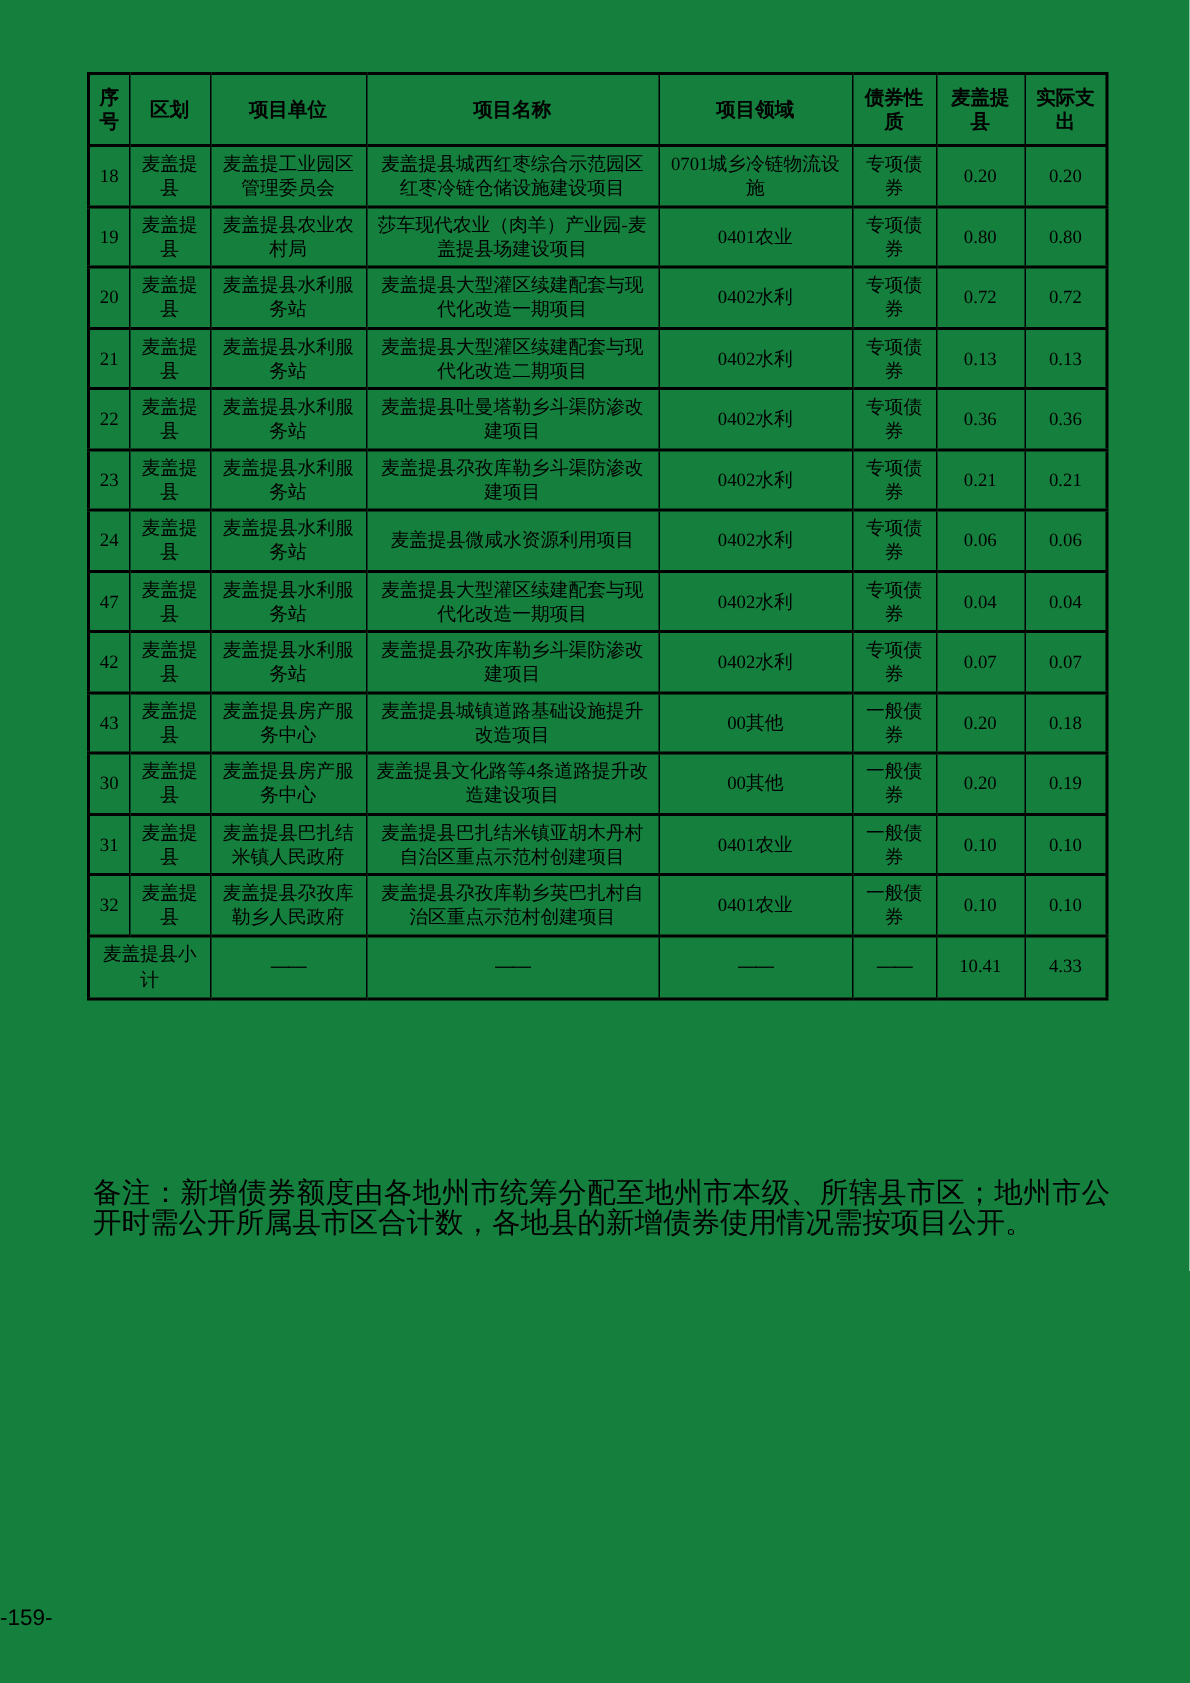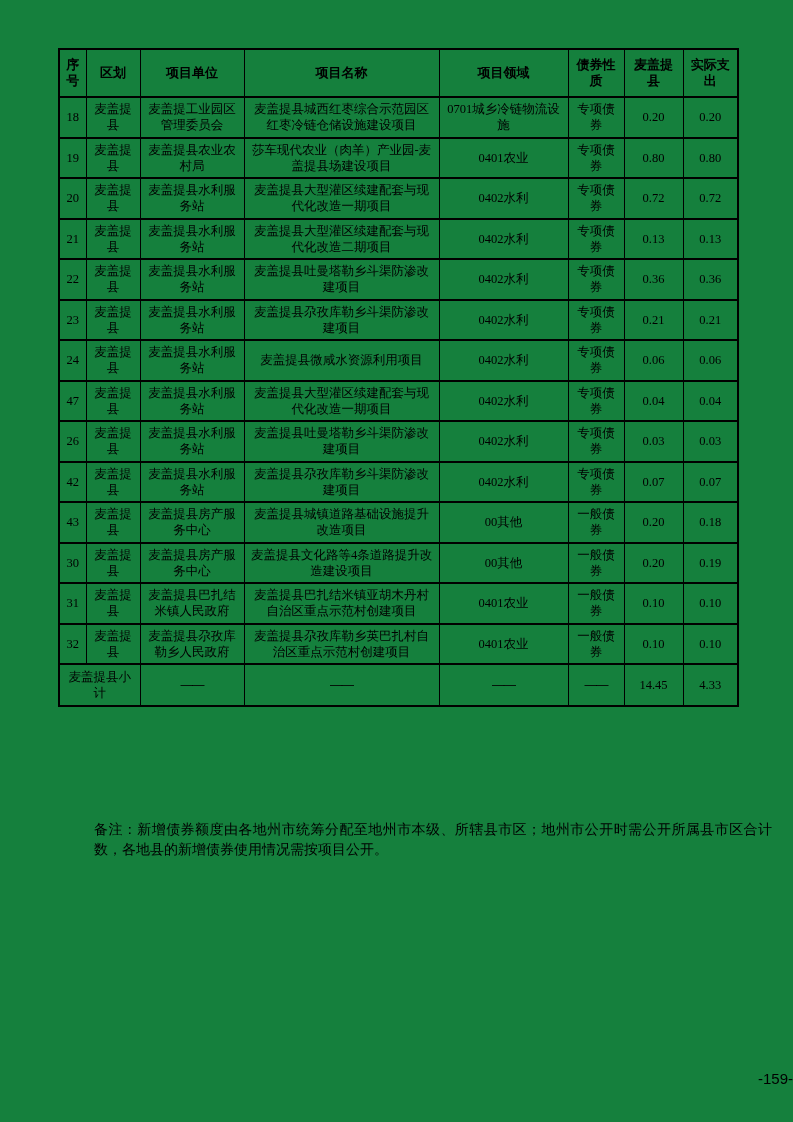--- a/index.html
+++ b/index.html
@@ -49,34 +49,33 @@
     height: 42px;
     font-size: 12.5px;
   }
   tr.subtotal-row td.dash-cell {
     font-family: "Liberation Sans", sans-serif;
     letter-spacing: -1px;
   }
   .note {
     position: absolute;
     left: 62px;
-    top: 820px;
+    top: 786px;
     width: 678px;
-    font-size: 14px;
+    font-size: 19px;
     line-height: 20px;
     text-align: justify;
     text-justify: inter-ideograph;
-    margin-left: 32px;
   }
   .page-number {
     position: absolute;
     left: 0;
     top: 1070px;
     width: 100%;
-    text-align: right;
+    text-align: left;
     font-family: "Liberation Sans", sans-serif;
     font-size: 15px;
   }
 </style>
 </head>
 <body>
 
 <div class="page">
 
   <table class="bond-table">
@@ -177,30 +176,20 @@
           <td>47</td>
           <td>麦盖提县</td>
           <td>麦盖提县水利服务站</td>
           <td>麦盖提县大型灌区续建配套与现代化改造一期项目</td>
           <td>0402水利</td>
           <td>专项债券</td>
           <td>0.04</td>
           <td>0.04</td>
         </tr>
         <tr>
-          <td>26</td>
-          <td>麦盖提县</td>
-          <td>麦盖提县水利服务站</td>
-          <td>麦盖提县吐曼塔勒乡斗渠防渗改建项目</td>
-          <td>0402水利</td>
-          <td>专项债券</td>
-          <td>0.03</td>
-          <td>0.03</td>
-        </tr>
-        <tr>
           <td>42</td>
           <td>麦盖提县</td>
           <td>麦盖提县水利服务站</td>
           <td>麦盖提县尕孜库勒乡斗渠防渗改建项目</td>
           <td>0402水利</td>
           <td>专项债券</td>
           <td>0.07</td>
           <td>0.07</td>
         </tr>
         <tr>
@@ -242,21 +231,21 @@
           <td>一般债券</td>
           <td>0.10</td>
           <td>0.10</td>
         </tr>
         <tr class="subtotal-row">
           <td colspan="2">麦盖提县小计</td>
           <td class="dash-cell">——</td>
           <td class="dash-cell">——</td>
           <td class="dash-cell">——</td>
           <td class="dash-cell">——</td>
-          <td>14.45</td>
+          <td>10.41</td>
           <td>4.33</td>
         </tr>
       </tbody>
   </table>
 
   <p class="note">备注：新增债券额度由各地州市统筹分配至地州市本级、所辖县市区；地州市公开时需公开所属县市区合计数，各地县的新增债券使用情况需按项目公开。</p>
 
   <div class="page-number">-159-</div>
 
 </div>

